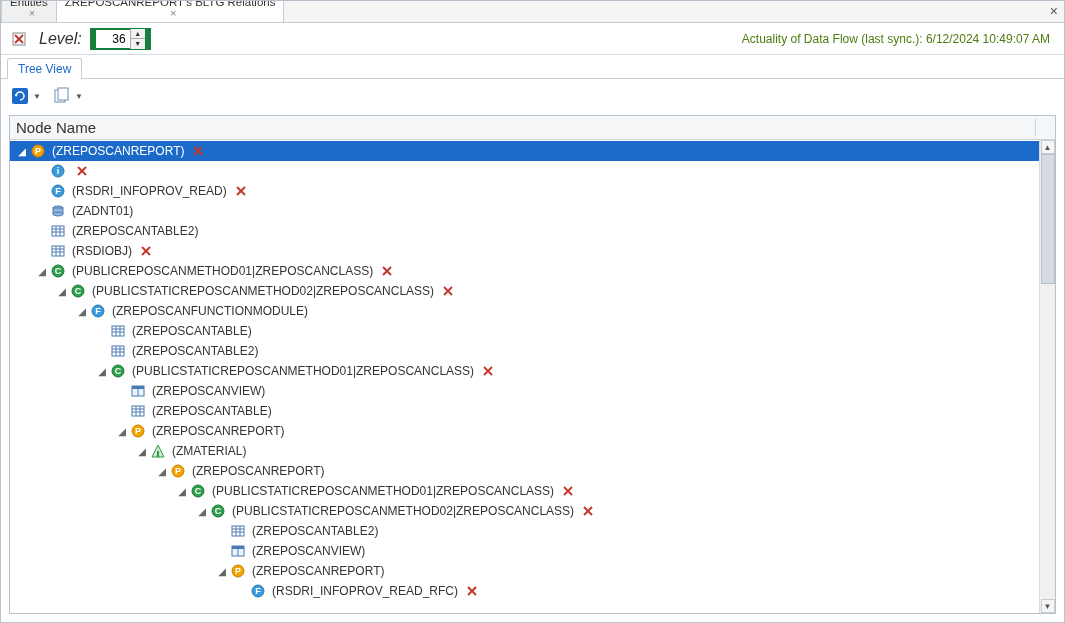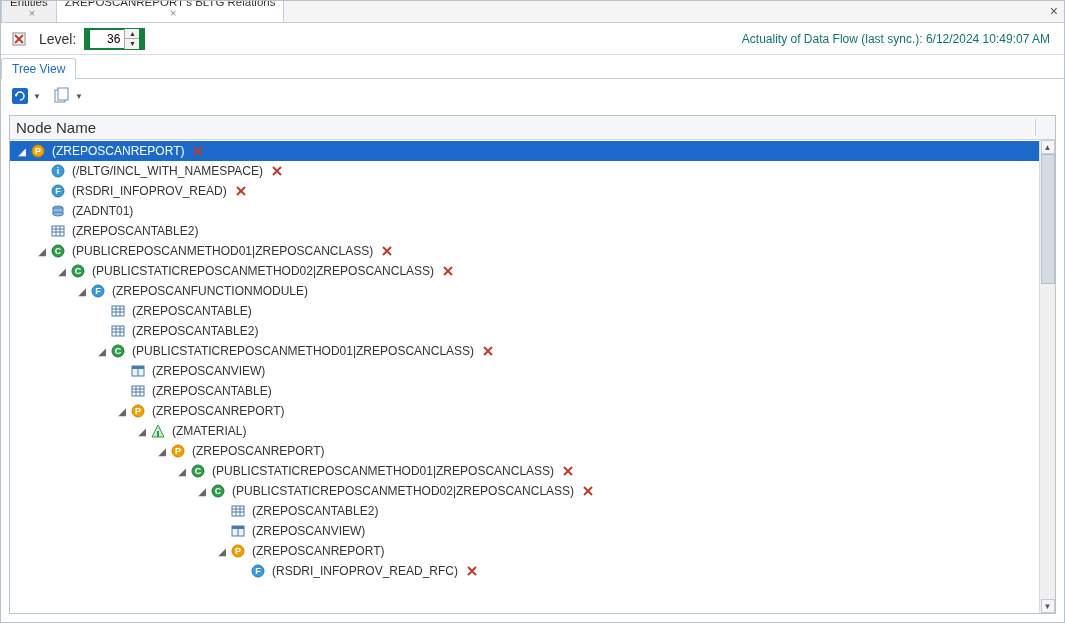--- a/index.html
+++ b/index.html
@@ -55,21 +55,21 @@
   
   .toolbar-row {
     display: flex;
     align-items: center;
     justify-content: space-between;
     padding: 4px 10px;
     border-bottom: 1px solid #d6dbe1;
     height: 32px;
   }
   .toolbar-left { display:flex; align-items:center; gap:8px; }
-  .level-label { font-size: 14px; }
+  .level-label { font-size: 16px; font-style: italic; }
   .spinner {
     display: inline-flex;
     align-items: center;
     border: 6px solid #15803d;
     height: 22px;
     background:#fff;
   }
   .spinner input {
     width: 34px;
     border: none;
@@ -80,25 +80,26 @@
     outline: none;
   }
   .spinner-btns { display:flex; flex-direction:column; border-left:1px solid #a5abb3; }
   .sp-btn {
     width: 14px; height: 10px;
     display:flex; align-items:center; justify-content:center;
     font-size:7px; color:#333; cursor:pointer;
     background:#f2f2f2;
   }
   .sp-btn:first-child { border-bottom:1px solid #a5abb3; }
-  .actuality { font-size: 12px; color:#0f766e; padding-right:4px; }
+  .actuality { font-size: 12px; color:#4d7c0f; padding-right:4px; }
   
   .subtab-row {
     display:flex; align-items:flex-end;
     border-bottom:1px solid #c5cdd6;
+    padding-left:6px;
     height:24px;
   }
   .subtab {
     padding:3px 10px;
     border:1px solid #c5cdd6;
     border-bottom:none;
     background:#fff;
     color:#1b6ac9;
     border-top-left-radius:3px;
     border-top-right-radius:3px;
@@ -292,21 +293,20 @@
         </div>
         <div class="node">
           <span class="indent" style="width: 20px;"></span>
           <span class="toggle"></span>
           <span class="ic">
             <svg width="14" height="14">
               <circle cx="7" cy="7" r="6" fill="#3a9bdc" stroke="#2a7bb0"></circle>
               <text x="7" y="10" text-anchor="middle" font-size="9" font-weight="bold" fill="#fff">i</text>
             </svg>
           </span>
-          <span class="node-label">(/BLTG/INCL_WITH_NAMESPACE)</span>
           <span class="ic trail-ic">
             <svg width="14" height="14">
               <path d="M2 6 L6 6 L6 2 L10 2 L10 6 L6 6 L6 10 L2 10 Z" fill="none"></path>
               <line x1="3" y1="3" x2="11" y2="11" stroke="#c0392b" stroke-width="2"></line>
               <line x1="11" y1="3" x2="3" y2="11" stroke="#c0392b" stroke-width="2"></line>
             </svg>
           </span>
         </div>
         <div class="node">
           <span class="indent" style="width: 20px;"></span>
@@ -344,20 +344,41 @@
           <span class="ic">
             <svg width="14" height="14">
               <rect x="1" y="2" width="12" height="10" fill="#fff" stroke="#4a7bb0"></rect>
               <line x1="1" y1="5" x2="13" y2="5" stroke="#4a7bb0"></line>
               <line x1="1" y1="8" x2="13" y2="8" stroke="#4a7bb0"></line>
               <line x1="5" y1="2" x2="5" y2="12" stroke="#4a7bb0"></line>
               <line x1="9" y1="2" x2="9" y2="12" stroke="#4a7bb0"></line>
             </svg>
           </span>
           <span class="node-label">(ZREPOSCANTABLE2)</span>
+        </div>
+        <div class="node">
+          <span class="indent" style="width: 20px;"></span>
+          <span class="toggle"></span>
+          <span class="ic">
+            <svg width="14" height="14">
+              <rect x="1" y="2" width="12" height="10" fill="#fff" stroke="#4a7bb0"></rect>
+              <line x1="1" y1="5" x2="13" y2="5" stroke="#4a7bb0"></line>
+              <line x1="1" y1="8" x2="13" y2="8" stroke="#4a7bb0"></line>
+              <line x1="5" y1="2" x2="5" y2="12" stroke="#4a7bb0"></line>
+              <line x1="9" y1="2" x2="9" y2="12" stroke="#4a7bb0"></line>
+            </svg>
+          </span>
+          <span class="node-label">(RSDIOBJ)</span>
+          <span class="ic trail-ic">
+            <svg width="14" height="14">
+              <path d="M2 6 L6 6 L6 2 L10 2 L10 6 L6 6 L6 10 L2 10 Z" fill="none"></path>
+              <line x1="3" y1="3" x2="11" y2="11" stroke="#c0392b" stroke-width="2"></line>
+              <line x1="11" y1="3" x2="3" y2="11" stroke="#c0392b" stroke-width="2"></line>
+            </svg>
+          </span>
         </div>
         <div class="node">
           <span class="indent" style="width: 20px;"></span>
           <span class="toggle">◢</span>
           <span class="ic">
             <svg width="14" height="14">
               <circle cx="7" cy="7" r="6" fill="#2e9e4b" stroke="#1f7a36"></circle>
               <text x="7" y="10" text-anchor="middle" font-size="9" font-weight="bold" fill="#fff">C</text>
             </svg>
           </span>

